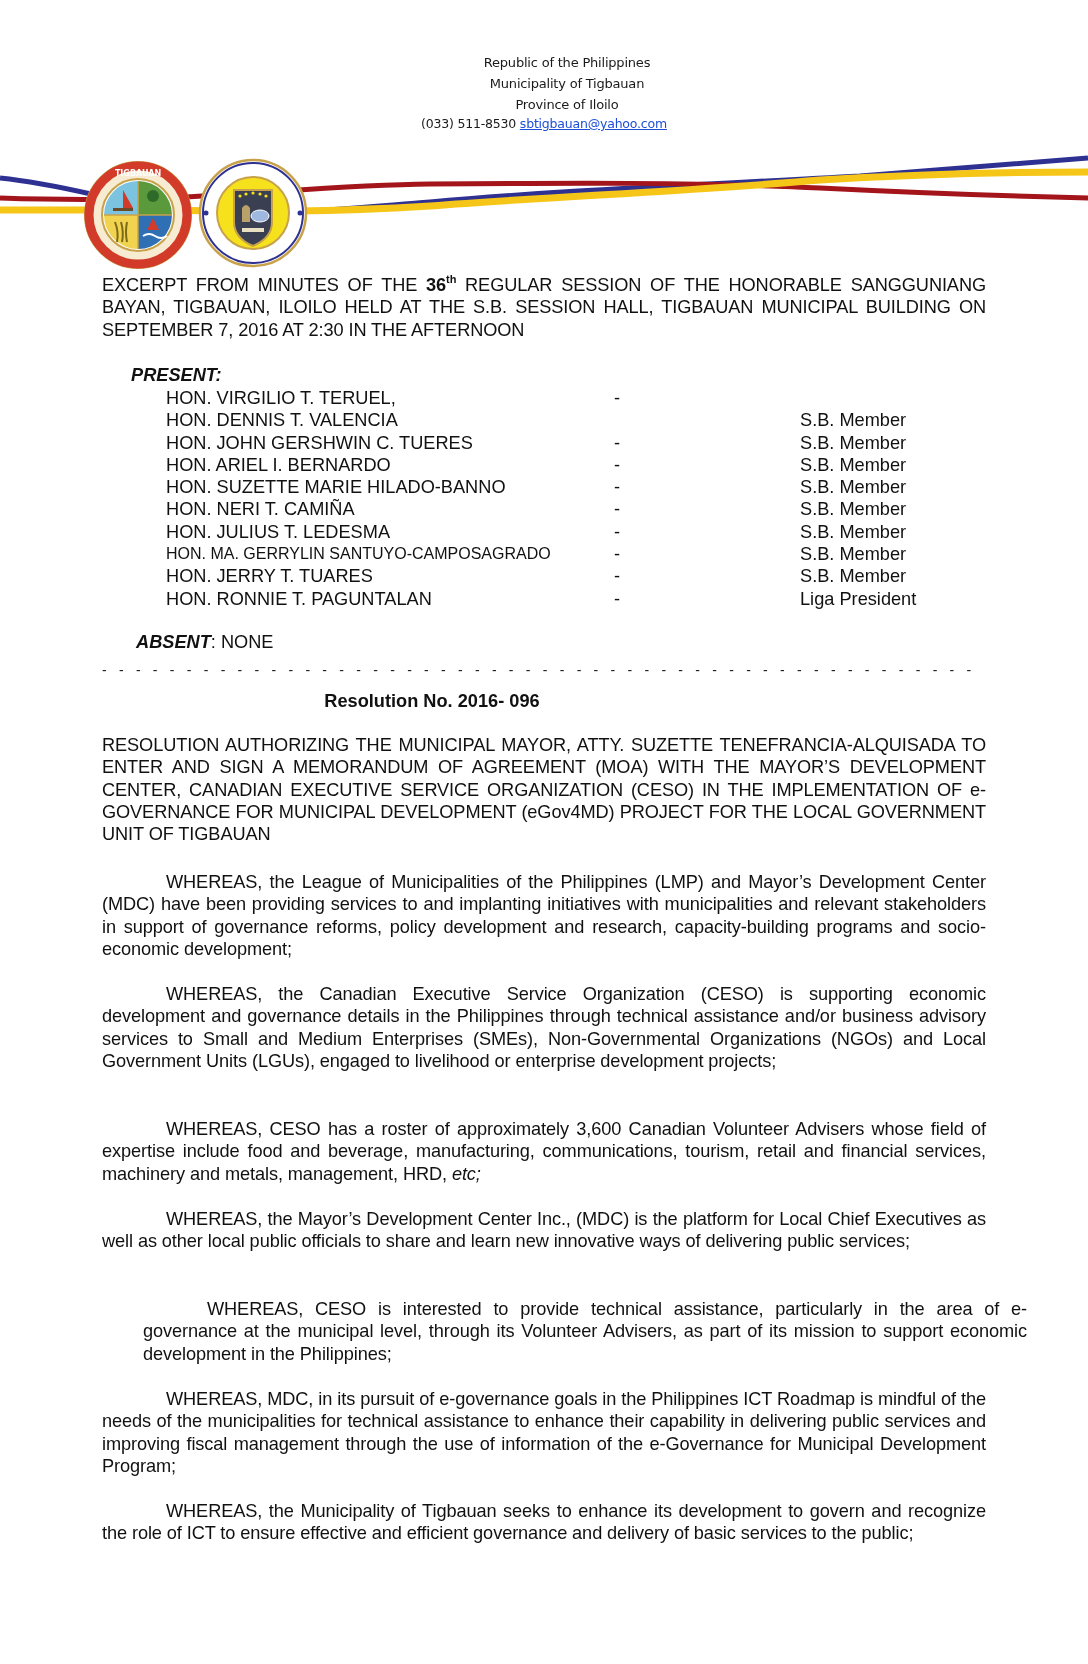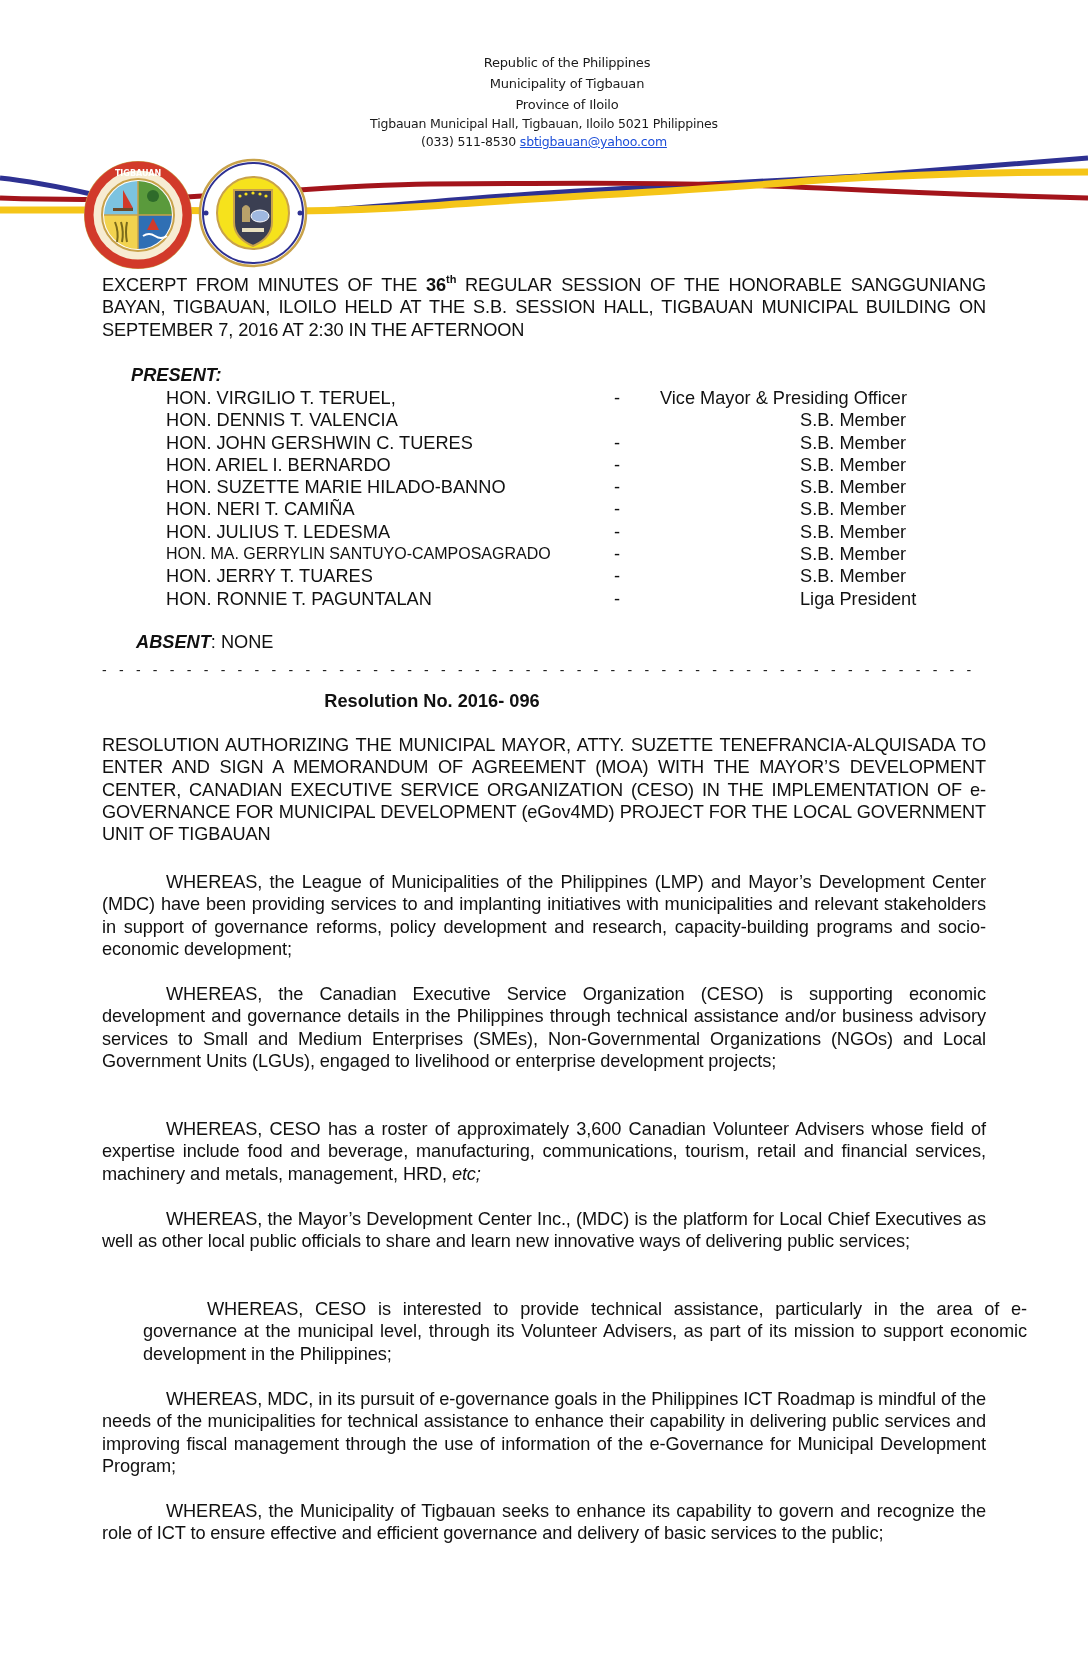--- a/index.html
+++ b/index.html
@@ -72,21 +72,20 @@
 
     <path d="M0,58 C60,60 110,60 160,58 C260,54 340,45 430,44 C560,43 700,42 820,48 C920,53 1000,56 1088,58" fill="none" stroke="#a3141b" stroke-width="5"></path>
 
     <path d="M0,70 C60,70 110,70 160,70 C260,72 330,72 430,66 C560,56 680,52 820,40 C920,34 1000,32 1088,32" fill="none" stroke="#f5c518" stroke-width="7"></path>
   </svg>
 
   <div class="lh-text">
     <div class="lh-line">Republic of the Philippines</div>
     <div class="lh-line">Municipality of Tigbauan</div>
     <div class="lh-line">Province of Iloilo</div>
-    <div class="lh-address">Tigbauan Municipal Hall, Tigbauan, Iloilo 5021 Philippines</div>
     <div class="lh-contact">
       <span>(033) 511-8530</span>
       <span class="lh-email">sbtigbauan@yahoo.com</span>
     </div>
   </div>
 
   <svg class="seal seal-muni" viewBox="0 0 110 110">
     <circle cx="55" cy="55" r="53" fill="#f7ecd2" stroke="#c8a24a" stroke-width="2"></circle>
     <circle cx="55" cy="55" r="49" fill="none" stroke="#d23a2a" stroke-width="9"></circle>
     <circle cx="55" cy="55" r="36" fill="#ffffff" stroke="#c8a24a" stroke-width="2"></circle>
@@ -129,21 +128,20 @@
 <div class="content justify title-block">
   <span>EXCERPT FROM MINUTES OF THE </span><b>36</b><sup>th</sup><span> REGULAR SESSION OF THE HONORABLE SANGGUNIANG BAYAN, TIGBAUAN, ILOILO HELD AT THE S.B. SESSION HALL, TIGBAUAN MUNICIPAL BUILDING ON SEPTEMBER 7, 2016  AT 2:30 IN THE AFTERNOON</span>
 </div>
 
 <div class="present-label">PRESENT:</div>
 
 <div class="attendees">
   <div class="attendee">
     <span class="name">HON. VIRGILIO T. TERUEL,</span>
     <span class="dash">-</span>
-    <span class="role first-role">Vice Mayor &amp; Presiding Officer</span>
   </div>
   <div class="attendee">
     <span class="name">HON. DENNIS T. VALENCIA</span>
     <span class="dash"></span>
     <span class="role center-role">S.B. Member</span>
   </div>
   <div class="attendee">
     <span class="name">HON. JOHN GERSHWIN C. TUERES</span>
     <span class="dash">-</span>
     <span class="role center-role">S.B. Member</span>
@@ -200,13 +198,13 @@
 <div class="content justify whereas w2"><span class="indent"></span><span>WHEREAS, the Canadian Executive Service Organization (CESO) is supporting economic development and governance details in the Philippines through technical assistance and/or business advisory services to Small and Medium Enterprises (SMEs), Non-Governmental Organizations (NGOs) and Local Government Units (LGUs), engaged to livelihood or enterprise development projects;</span></div>
 
 <div class="content justify whereas w3"><span class="indent"></span><span>WHEREAS, CESO has a roster of approximately 3,600 Canadian Volunteer Advisers whose field of expertise include food and beverage, manufacturing, communications, tourism, retail and financial services, machinery and metals, management, HRD, </span><i>etc;</i></div>
 
 <div class="content justify whereas w4"><span class="indent"></span><span>WHEREAS, the Mayor’s Development Center Inc., (MDC) is the platform for Local Chief Executives as well as other local public officials to share and learn new innovative ways of delivering public services;</span></div>
 
 <div class="content justify whereas w5"><span class="indent"></span><span>WHEREAS, CESO is interested to provide technical assistance, particularly in the area of e-governance at the municipal level, through its Volunteer Advisers, as part of its mission to support economic development in the Philippines;</span></div>
 
 <div class="content justify whereas w6"><span class="indent"></span><span>WHEREAS, MDC, in its pursuit of e-governance goals in the Philippines ICT Roadmap is mindful of the needs of the municipalities for technical assistance to enhance their capability in delivering public services and improving fiscal management through the use of information of the e-Governance for Municipal Development Program;</span></div>
 
-<div class="content justify whereas w7"><span class="indent"></span><span>WHEREAS, the Municipality of Tigbauan seeks to enhance its capability to govern and recognize the role of ICT to ensure effective and efficient governance and delivery of basic services to the public;</span></div>
+<div class="content justify whereas w7"><span class="indent"></span><span>WHEREAS, the Municipality of Tigbauan seeks to enhance its development to govern and recognize the role of ICT to ensure effective and efficient governance and delivery of basic services to the public;</span></div>
 
 </body></html>

